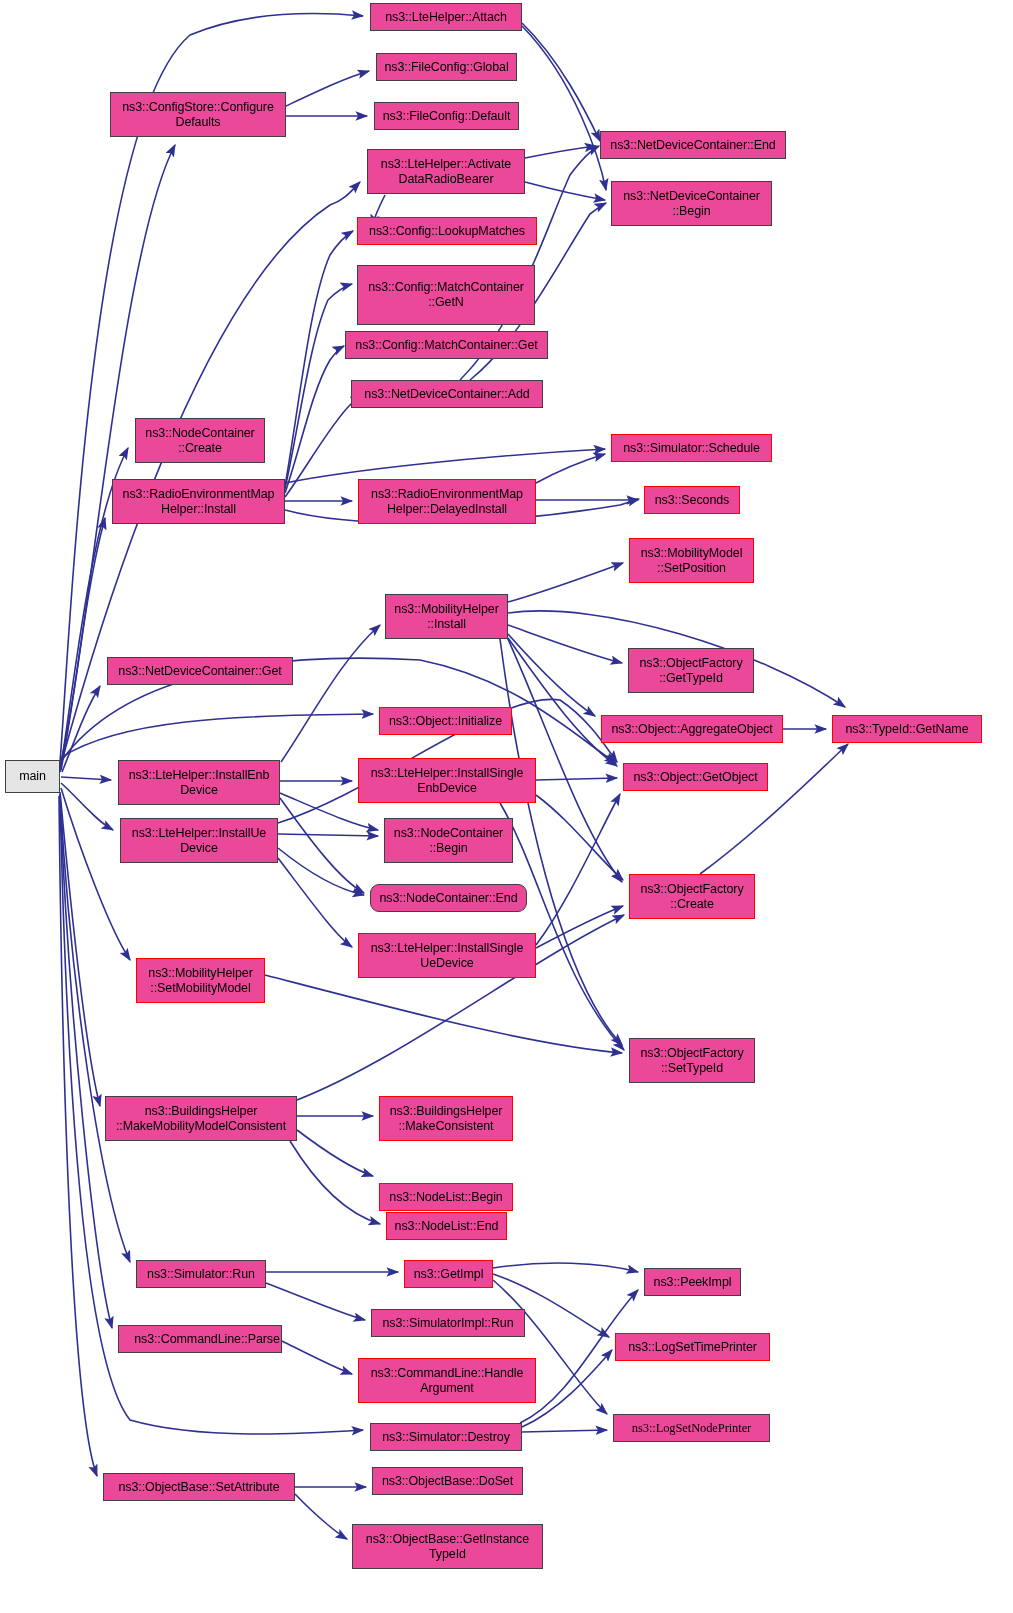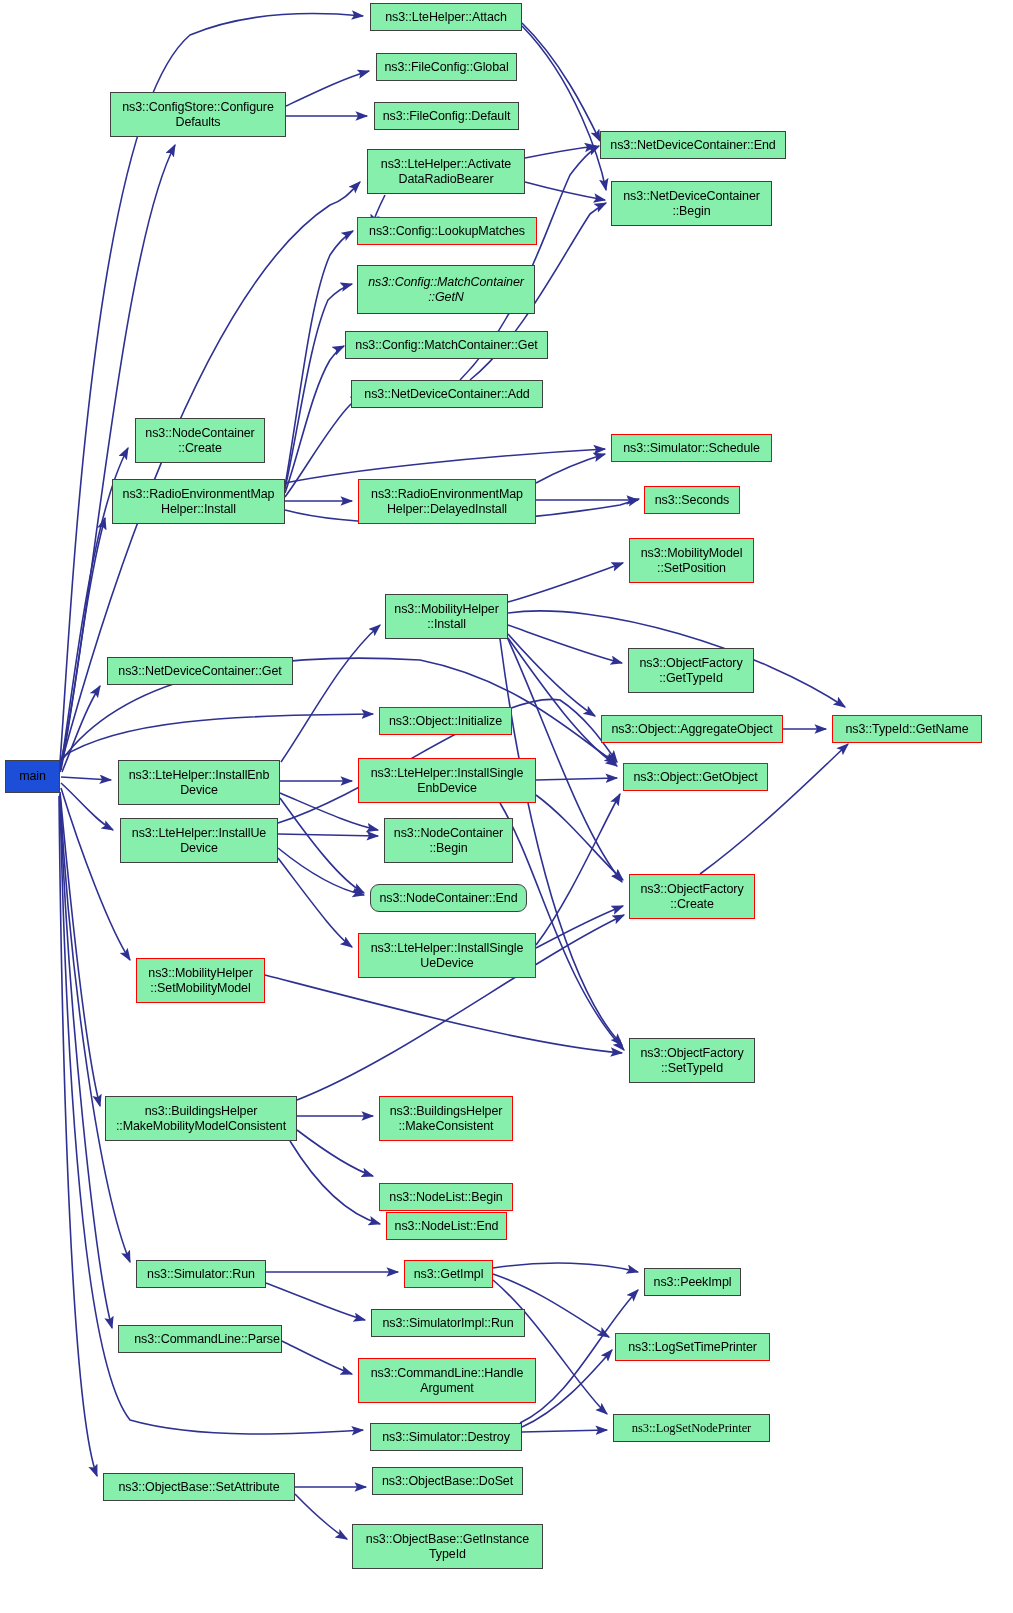--- a/index.html
+++ b/index.html
@@ -22,34 +22,34 @@
     height: 1613px;
     pointer-events: none;
   }
   .node {
     position: absolute;
     box-sizing: border-box;
     display: flex;
     align-items: center;
     justify-content: center;
     text-align: center;
-    background: #86efac;
+    background: #ec4899;
     border: 1px solid #404040;
     color: #000000;
     font-size: 12.5px;
     line-height: 15px;
     letter-spacing: -0.1px;
     white-space: pre-line;
     z-index: 2;
   }
   .node.red {
     border-color: #ff0000;
   }
   .node.root {
-    background: #1d4ed8;
+    background: #e5e5e5;
     border-color: #404040;
   }
 </style>
 </head>
 <body>
 
 <div id="graph">
   <svg id="edge-layer" viewBox="0 0 1013 1613" xmlns="http://www.w3.org/2000/svg">
     <defs>
       <marker id="arrow" markerWidth="9" markerHeight="9" refX="7.2" refY="3" orient="auto" markerUnits="strokeWidth">
@@ -137,21 +137,21 @@
       <div class="node" style="left: 376px; top: 53px; width: 141px; height: 28px;">ns3::FileConfig::Global</div>
       <div class="node" style="left: 374px; top: 102px; width: 145px; height: 28px;">ns3::FileConfig::Default</div>
       <div class="node" style="left: 110px; top: 92px; width: 176px; height: 45px;">ns3::ConfigStore::Configure
 Defaults</div>
       <div class="node" style="left: 600px; top: 131px; width: 186px; height: 28px;">ns3::NetDeviceContainer::End</div>
       <div class="node" style="left: 611px; top: 181px; width: 161px; height: 45px;">ns3::NetDeviceContainer
 ::Begin</div>
       <div class="node" style="left: 367px; top: 149px; width: 158px; height: 45px;">ns3::LteHelper::Activate
 DataRadioBearer</div>
       <div class="node red" style="left: 357px; top: 217px; width: 180px; height: 28px;">ns3::Config::LookupMatches</div>
-      <div class="node" style="left: 357px; top: 265px; width: 178px; height: 49px; font-style: italic;">ns3::Config::MatchContainer
+      <div class="node" style="left: 357px; top: 265px; width: 178px; height: 60px;">ns3::Config::MatchContainer
 ::GetN</div>
       <div class="node" style="left: 345px; top: 331px; width: 203px; height: 28px;">ns3::Config::MatchContainer::Get</div>
       <div class="node" style="left: 351px; top: 380px; width: 192px; height: 28px;">ns3::NetDeviceContainer::Add</div>
       <div class="node" style="left: 135px; top: 418px; width: 130px; height: 45px;">ns3::NodeContainer
 ::Create</div>
       <div class="node" style="left: 112px; top: 479px; width: 173px; height: 45px;">ns3::RadioEnvironmentMap
 Helper::Install</div>
       <div class="node red" style="left: 611px; top: 434px; width: 161px; height: 28px;">ns3::Simulator::Schedule</div>
       <div class="node red" style="left: 358px; top: 479px; width: 178px; height: 45px;">ns3::RadioEnvironmentMap
 Helper::DelayedInstall</div>

